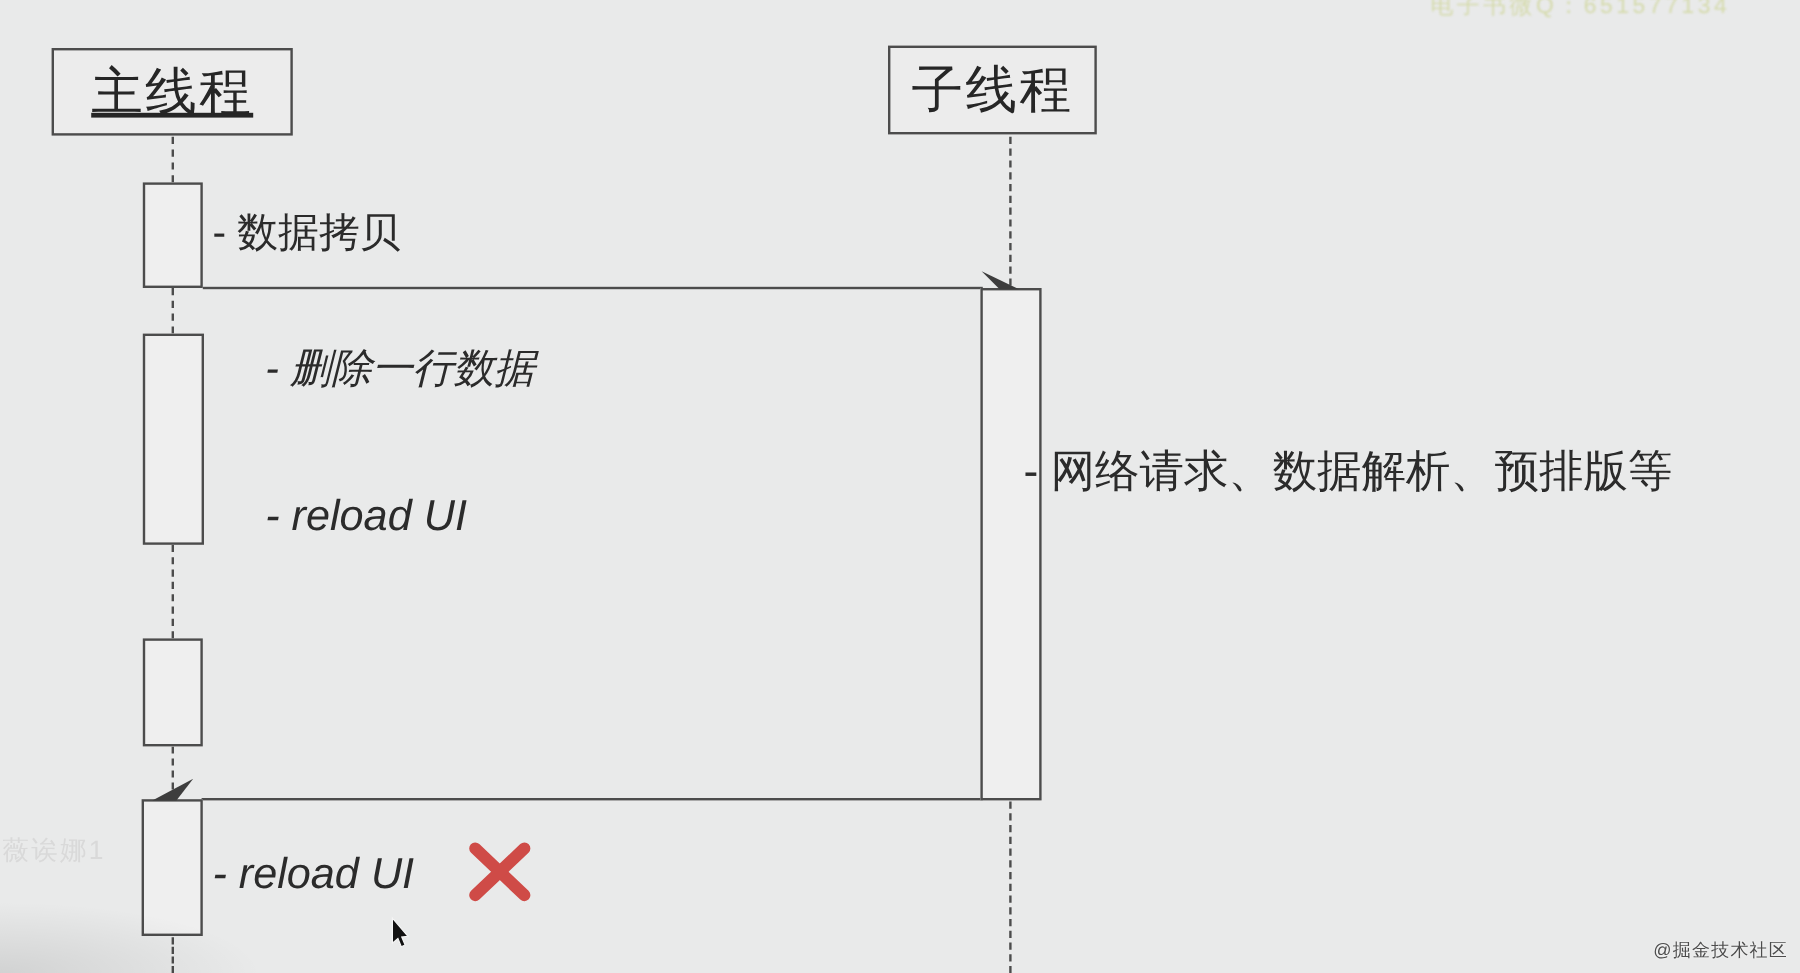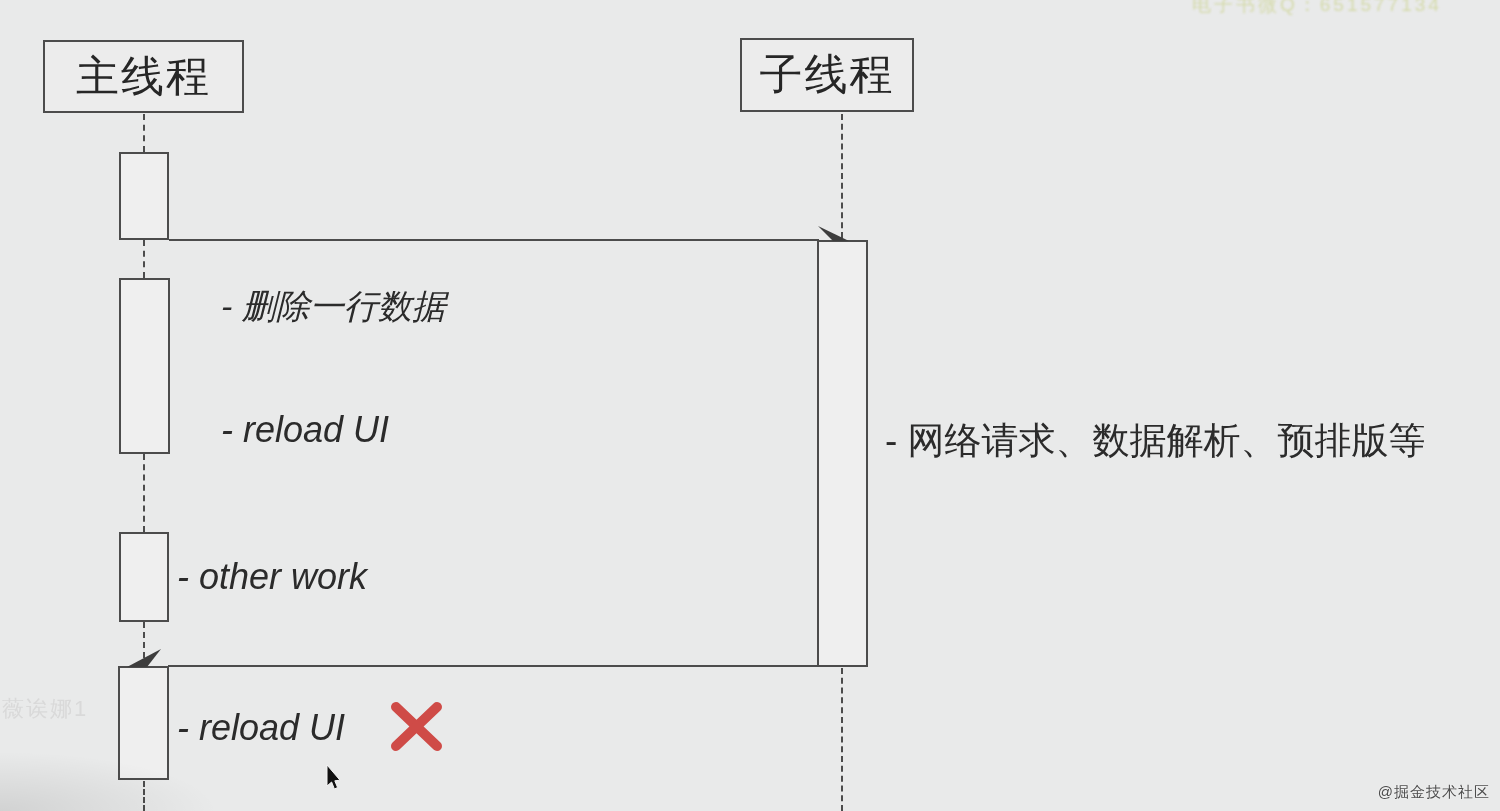--- a/index.html
+++ b/index.html
@@ -60,40 +60,40 @@
   <div class="abs lifeline" style="left:143px;top:454px;height:78px;"></div>
   <div class="abs lifeline" style="left:143px;top:622px;height:36px;"></div>
   <div class="abs lifeline" style="left:143px;top:781px;height:30px;"></div>
 
   <div class="abs lifeline" style="left:841px;top:114px;height:124px;"></div>
   <div class="abs lifeline" style="left:841px;top:668px;height:143px;"></div>
 
   <div class="abs message" style="left:169px;top:239px;width:650px;"></div>
   <div class="abs message" style="left:168px;top:665px;width:651px;"></div>
 
-  <div class="abs actor-box" style="left:43px;top:40px;width:201px;height:73px;">
+  <div class="abs actor-box" style="left:43px;top:40px;width:201px;height:73px;text-decoration:underline;">
     <span>主线程</span>
   </div>
   <div class="abs actor-box" style="left:740px;top:38px;width:174px;height:74px;">
     <span>子线程</span>
   </div>
 
   <div class="abs activation" style="left:119px;top:152px;width:50px;height:88px;"></div>
   <div class="abs activation" style="left:119px;top:278px;width:51px;height:176px;"></div>
   <div class="abs activation" style="left:119px;top:532px;width:50px;height:90px;"></div>
   <div class="abs activation" style="left:118px;top:666px;width:51px;height:114px;"></div>
 
   <div class="abs activation" style="left:817px;top:240px;width:51px;height:427px;"></div>
 
+  <div class="abs step-label" style="left:177px;top:194px;">- 数据拷贝</div>
   <div class="abs step-label" style="left:221px;top:307px;font-style:italic;">- 删除一行数据</div>
   <div class="abs step-label latin" style="left:221px;top:430px;">- reload UI</div>
-  <div class="abs step-label latin" style="left:177px;top:577px;">- other work</div>
   <div class="abs step-label latin" style="left:177px;top:728px;">- reload UI</div>
 
-  <div class="abs step-label" style="left:885px;top:393px;font-size:37px;margin-top:48px;">- 网络请求、数据解析、预排版等</div>
+  <div class="abs step-label" style="left:853px;top:393px;font-size:37px;">- 网络请求、数据解析、预排版等</div>
 
   <svg id="overlay" width="1500" height="811" viewBox="0 0 1500 811">
 
     <polygon points="849,241 818,226 833,241" fill="#3d3d3d"></polygon>
 
     <polygon points="127,667 161,649 147,667" fill="#3d3d3d"></polygon>
 
     <g>
       <line x1="396" y1="707" x2="437" y2="746" stroke="#cf4b47" stroke-width="10" stroke-linecap="round"></line>
       <line x1="437" y1="707" x2="396" y2="746" stroke="#cf4b47" stroke-width="10" stroke-linecap="round"></line>

